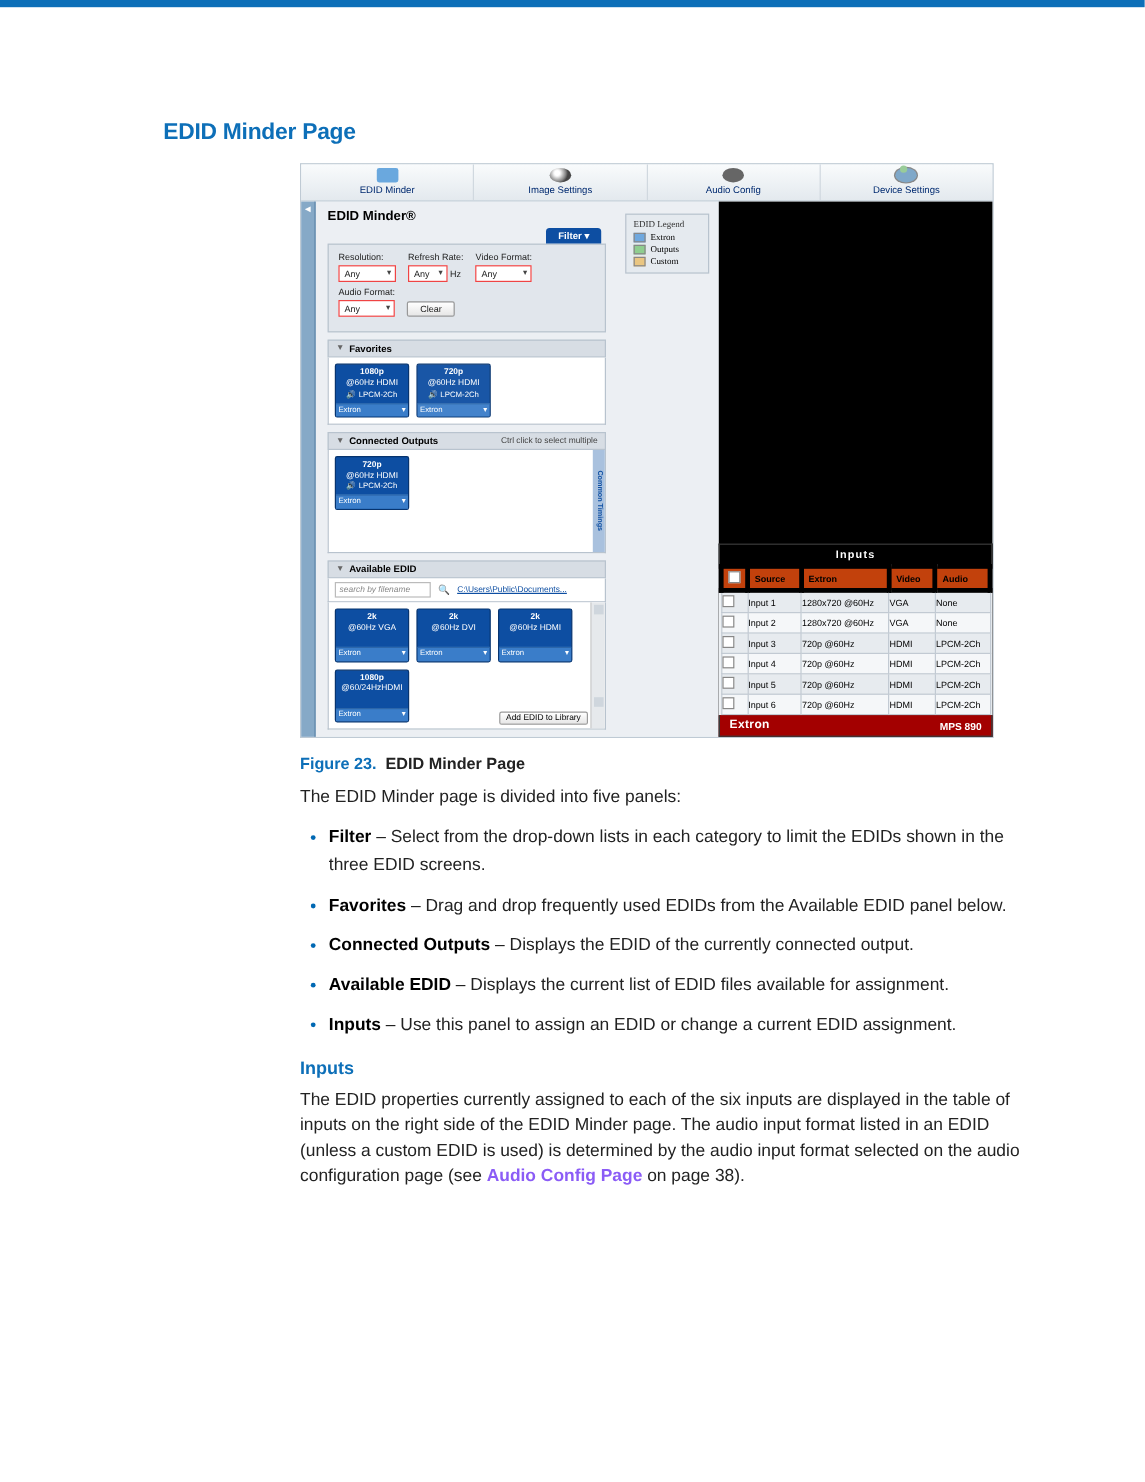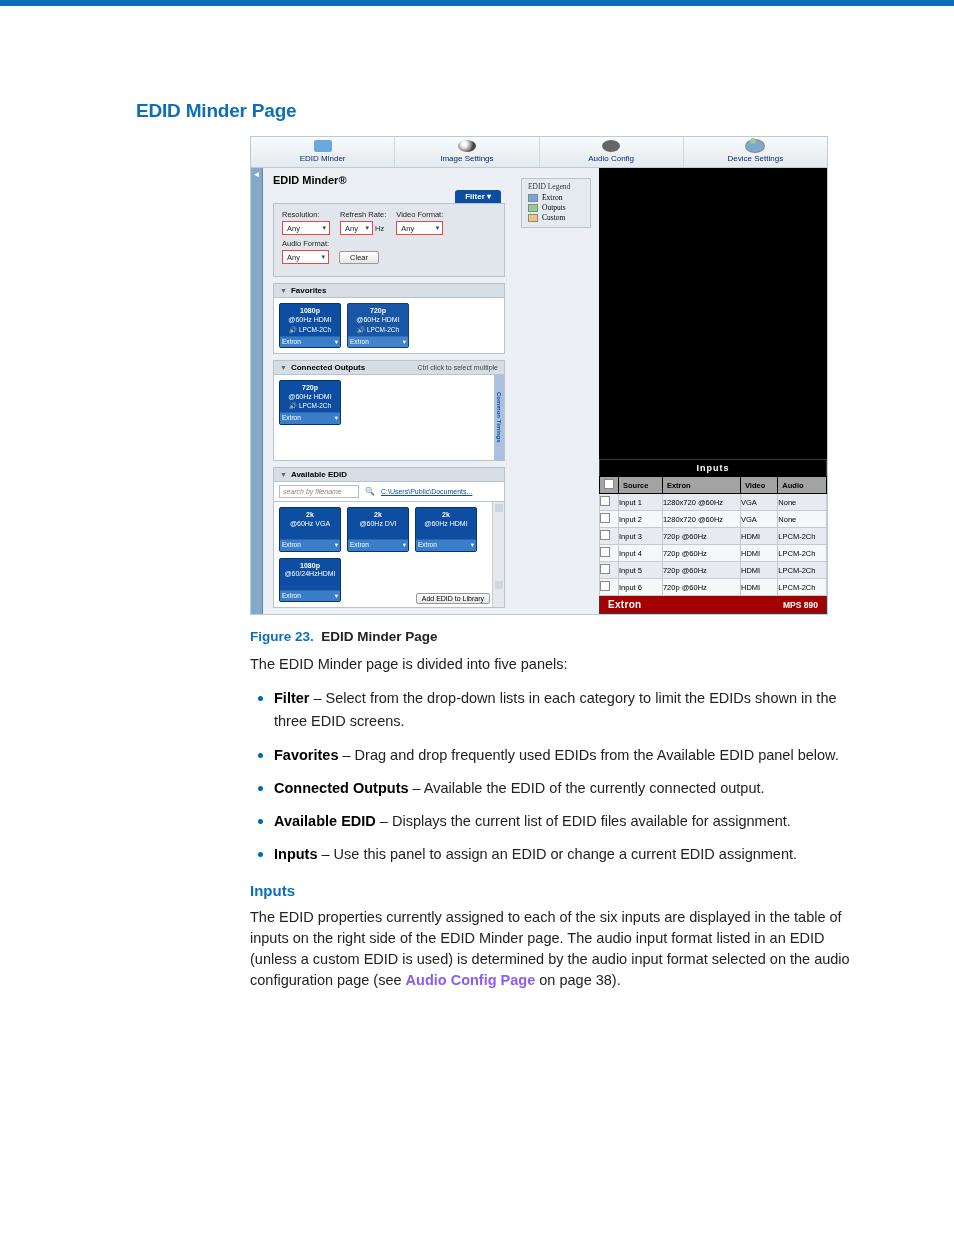--- a/index.html
+++ b/index.html
@@ -201,21 +201,21 @@
   .inputs-hdr{
     color:#fff;font-weight:bold;text-align:center;font-size:9px;
     border:1px solid #3a3a3a;border-bottom:none;padding:3px 0;
     background:#000;letter-spacing:1px;
   }
   table.inputs{
     width:100%;border-collapse:collapse;font-size:7.5px;color:#000;
     background:#eef1f4;
   }
   table.inputs th{
-    background:#a3a3a3;border:1px solid #000000;padding:2px 4px;font-weight:bold;
+    background:#c2410c;border:4px solid #000000;padding:2px 4px;font-weight:bold;
     text-align:left;
   }
   table.inputs td{
     border:1px solid #c2cad3;padding:2px 0;background:#f5f7f9;
   }
   table.inputs tr:nth-child(even) td{background:#e7ebef;}
   .chk{width:10px;height:10px;border:1px solid #888;background:#fff;display:inline-block;}
   .assign-row{
     display:flex;justify-content:flex-end;gap:6px;padding:4px 6px;
     background:#000;border:1px solid #3a3a3a;border-top:none;
@@ -485,21 +485,21 @@
 
   <div class="caption">
     <span class="fig">Figure 23.</span>&nbsp;&nbsp;<span class="ttl">EDID Minder Page</span>
   </div>
 
   <div class="p2">The EDID Minder page is divided into five panels:</div>
 
   <ul class="bul">
     <li><b>Filter</b><span> – Select from the drop-down lists in each category to limit the EDIDs shown in the three EDID screens.</span></li>
     <li><b>Favorites</b><span> – Drag and drop frequently used EDIDs from the Available EDID panel below.</span></li>
-    <li><b>Connected Outputs</b><span> – Available the EDID of the currently connected output.</span></li>
+    <li><b>Connected Outputs</b><span> – Displays the EDID of the currently connected output.</span></li>
     <li><b>Available EDID</b><span> – Displays the current list of EDID files available for assignment.</span></li>
     <li><b>Inputs</b><span> – Use this panel to assign an EDID or change a current EDID assignment.</span></li>
   </ul>
 
   <h2 class="sub">Inputs</h2>
   <div class="p3">
     <span>The EDID properties currently assigned to each of the six inputs are displayed in the table of inputs on the right side of the EDID Minder page. The audio input format listed in an EDID (unless a custom EDID is used) is determined by the audio input format selected on the audio configuration page (see </span><span class="lk">Audio Config Page</span><span> on page 38).</span>
   </div>
 </div>
 

